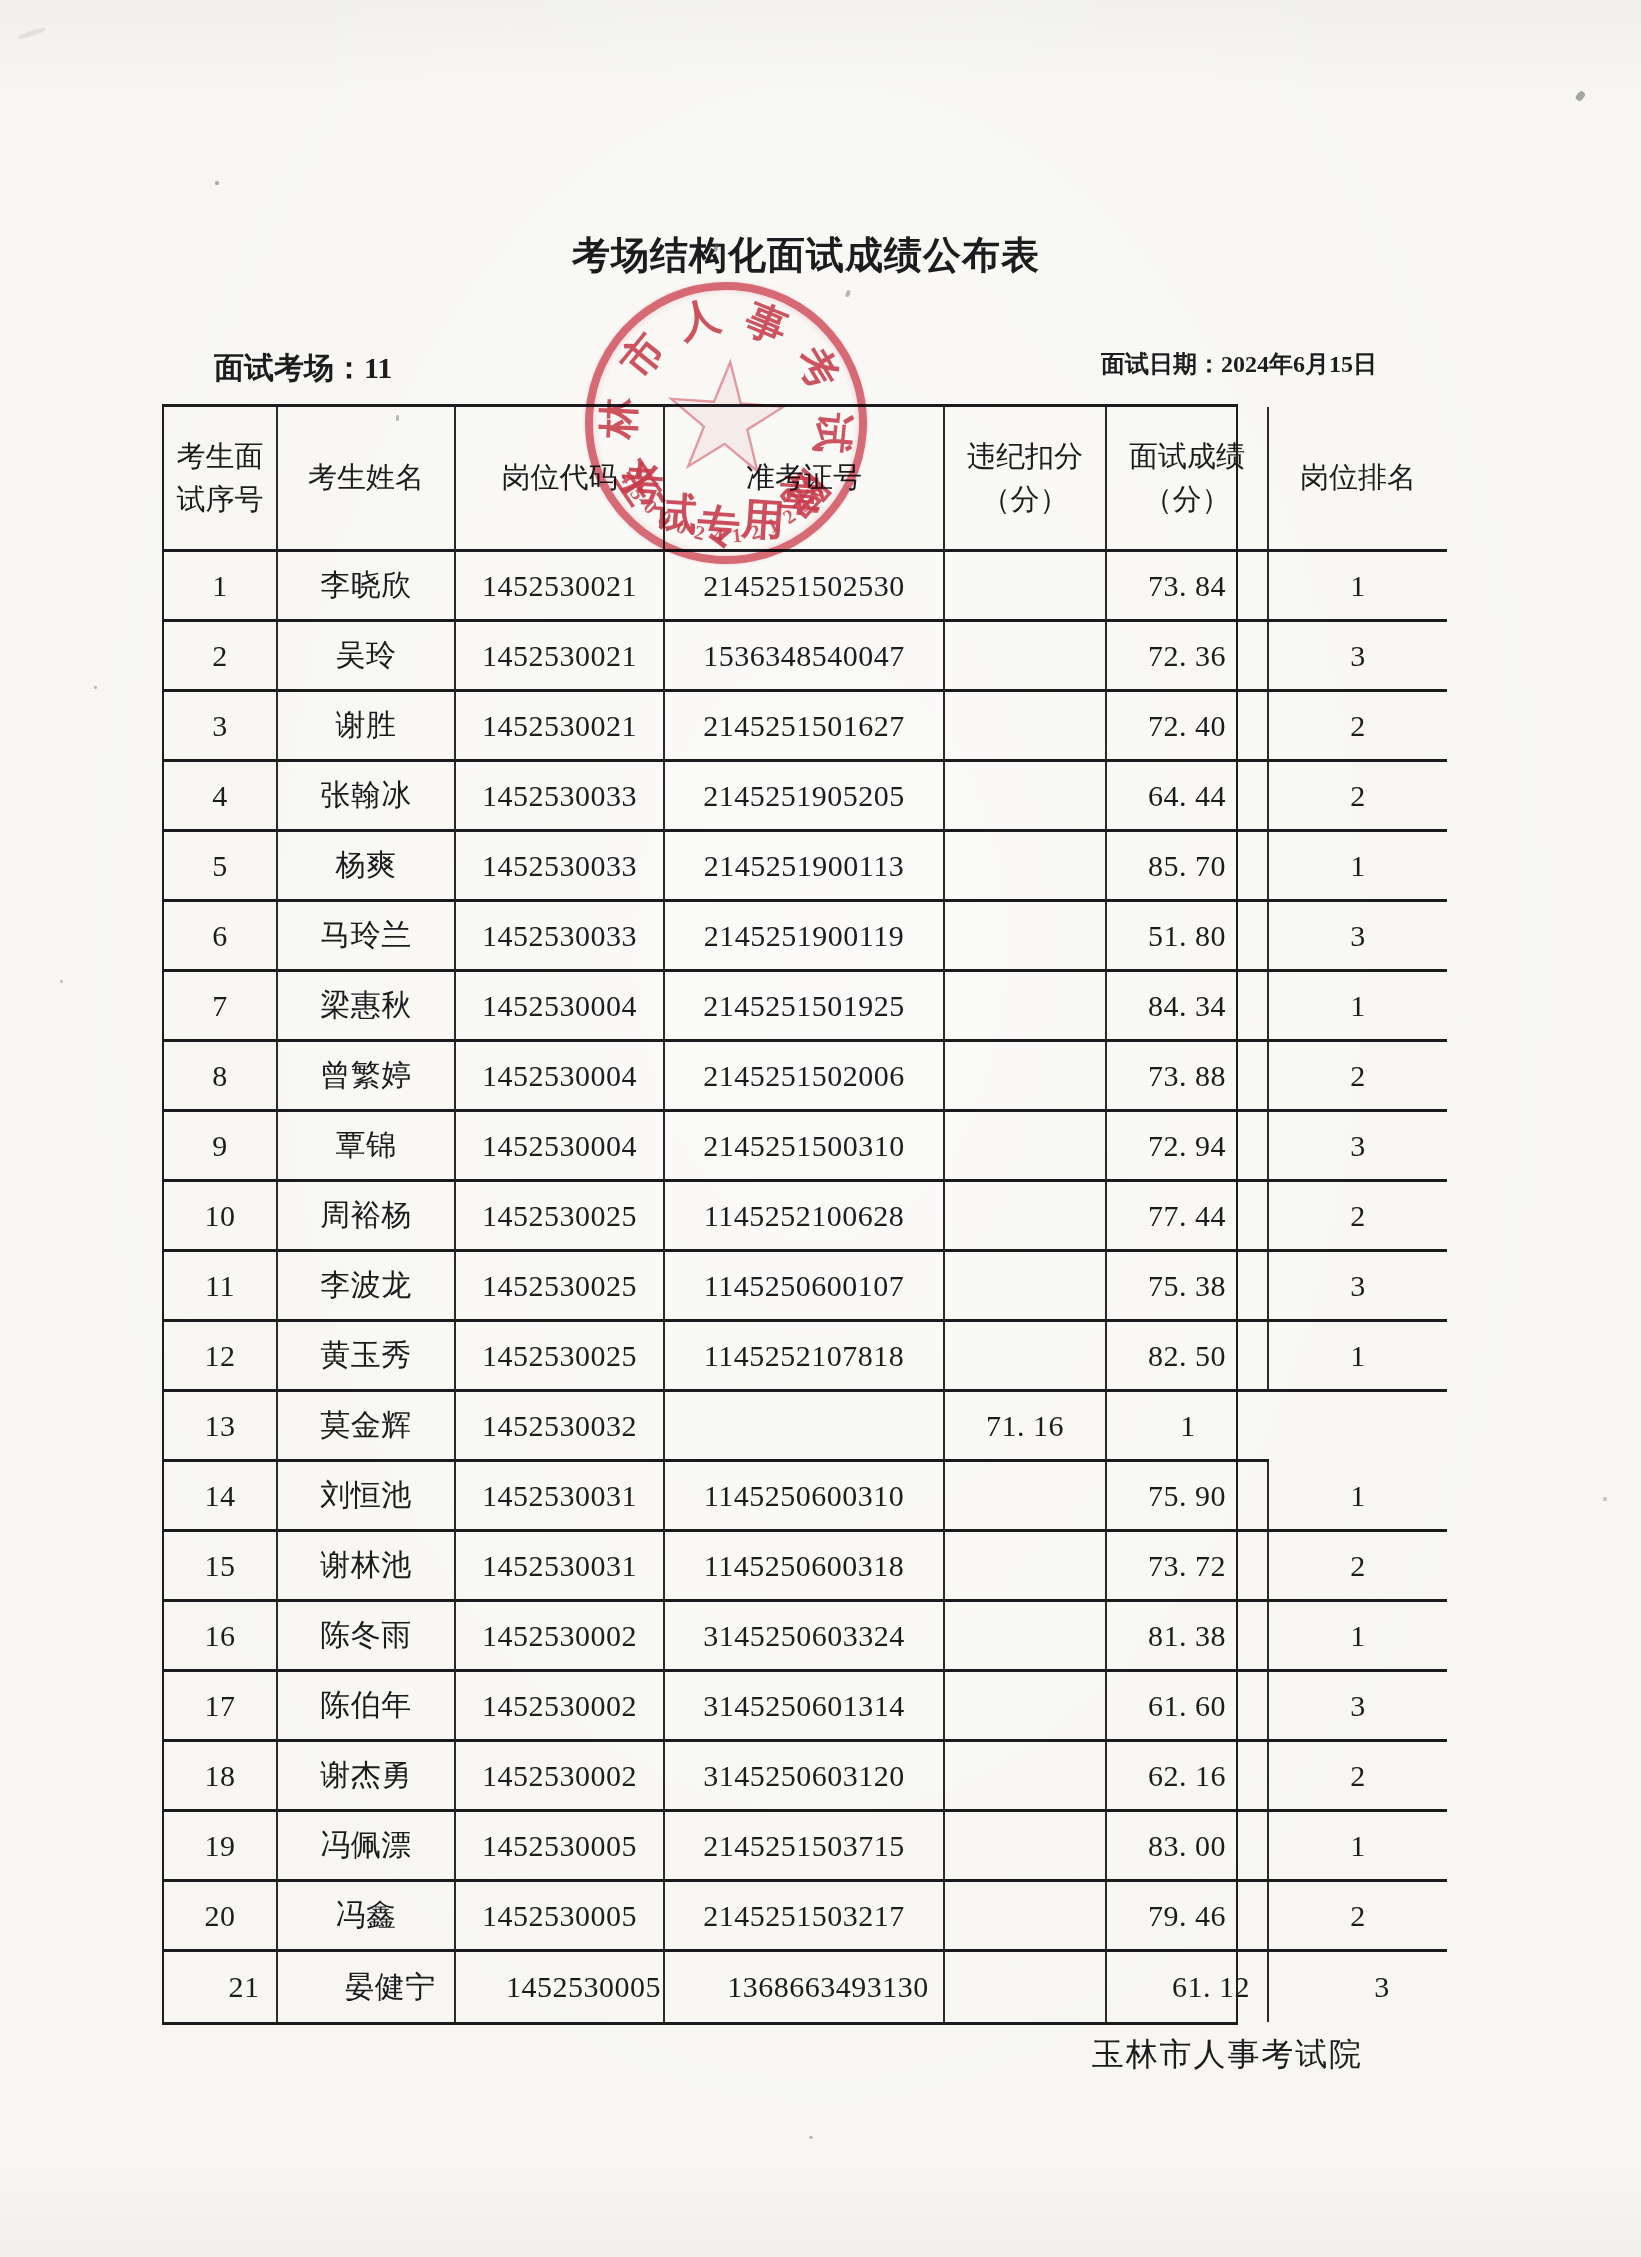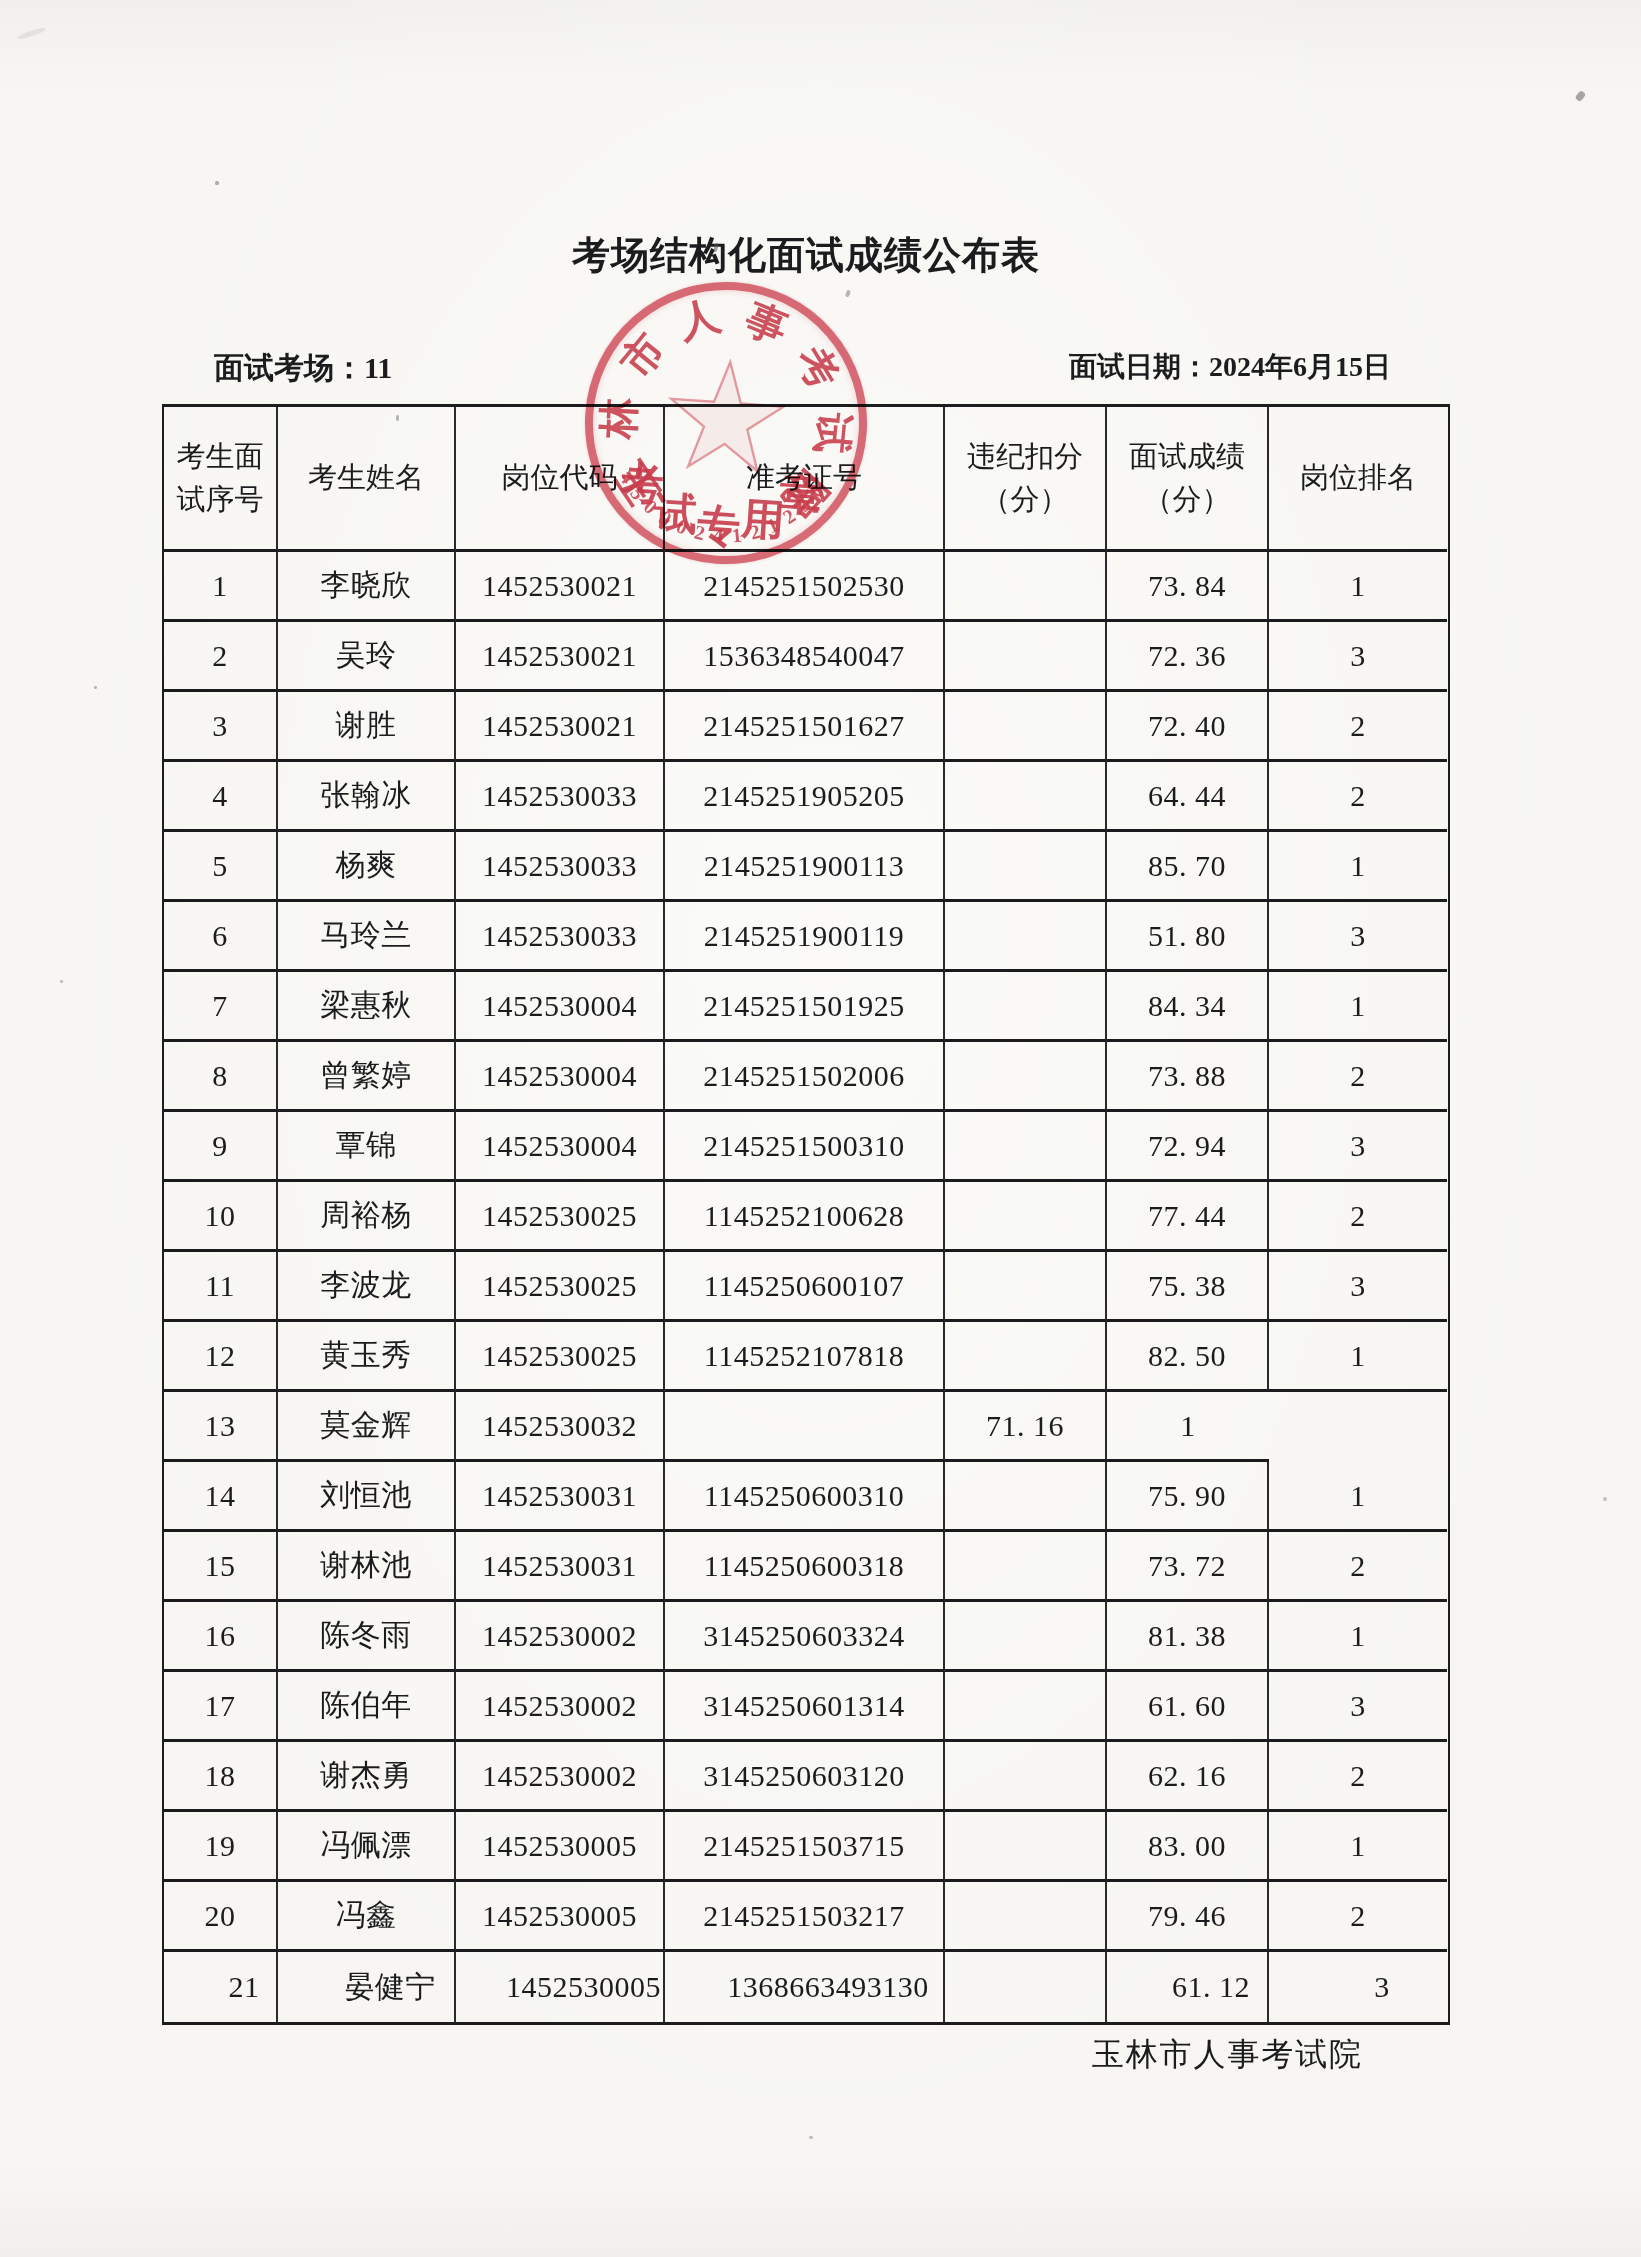--- a/index.html
+++ b/index.html
@@ -15,25 +15,25 @@
     content:"";position:absolute;inset:0;pointer-events:none;
     background:
       radial-gradient(ellipse at 50% 42%, rgba(255,255,255,.5), rgba(255,255,255,0) 70%),
       linear-gradient(180deg, rgba(120,118,112,.05), rgba(120,118,112,0) 4%, rgba(120,118,112,0) 96%, rgba(120,118,112,.05));
   }
   .title{
     position:absolute;left:162px;width:1288px;top:205px;
     text-align:center;font-size:38px;font-weight:700;letter-spacing:1px;
   }
   .meta-room{position:absolute;left:214px;top:348px;font-size:30px;font-weight:700;}
-  .meta-date{position:absolute;right:250px;top:348px;font-size:28px;font-weight:700;}
+  .meta-date{position:absolute;right:264px;top:348px;font-size:24px;font-weight:700;}
   .footer-sign{position:absolute;right:278px;top:2033px;font-size:32px;letter-spacing:1.9px;}
 
   .score-table{
-    position:absolute;left:162px;top:404px;width:1288px;
+    position:absolute;left:162px;top:404px;width:1076px;
     border:2.9px solid #1d1d20;border-top-width:3.9px;border-bottom-width:3.9px;
     box-sizing:border-box;
   }
   .thead,.trow{display:grid;grid-template-columns:114px 178px 209px 280px 162px 162px 178px;}
   .thead{height:145px;}
   .trow{height:70px;}
   .cell{
     box-sizing:border-box;
     border-right:2.4px solid #2a2a2e;
     border-bottom:3.9px solid #1b1b1d;

